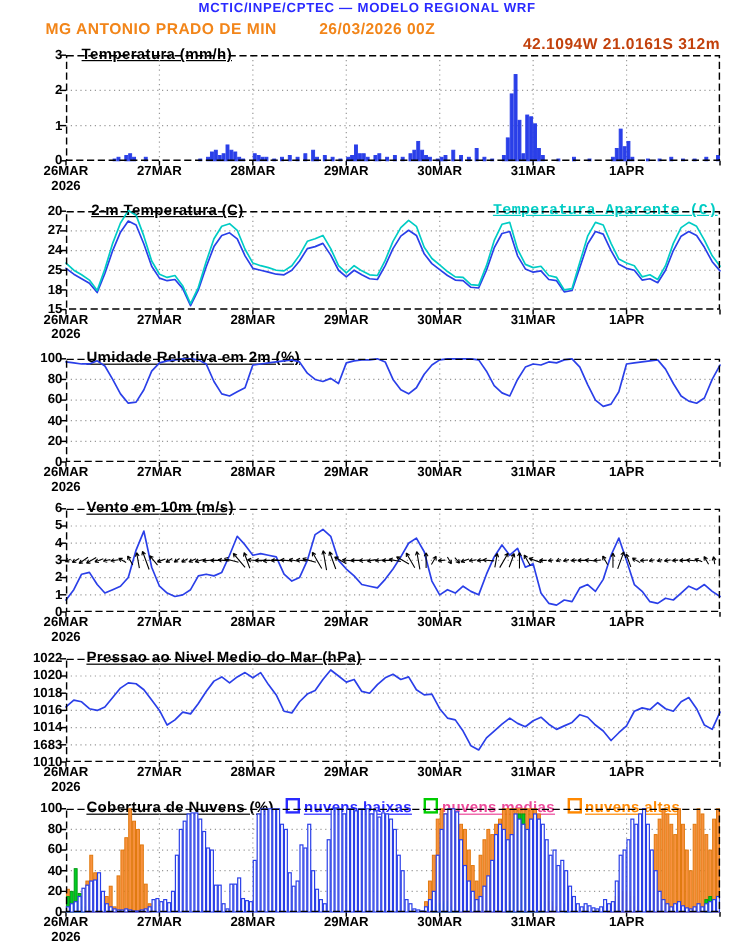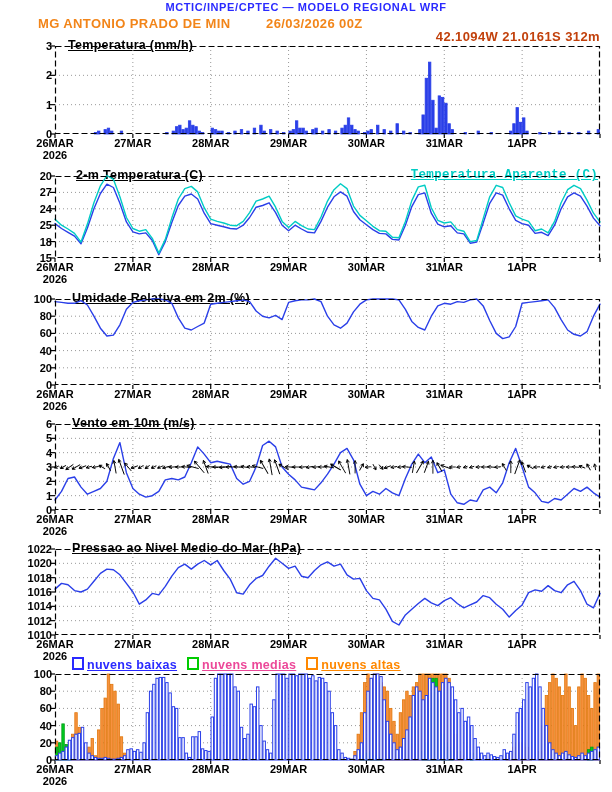--- a/index.html
+++ b/index.html
@@ -587,38 +587,39 @@
           <line x1="233.57142857142856" y1="86" x2="233.57142857142856" y2="90" stroke="#000" stroke-width="1.2"></line>
           <line x1="311.4285714285714" y1="86" x2="311.4285714285714" y2="90" stroke="#000" stroke-width="1.2"></line>
           <line x1="389.2857142857143" y1="86" x2="389.2857142857143" y2="90" stroke="#000" stroke-width="1.2"></line>
           <line x1="467.1428571428571" y1="86" x2="467.1428571428571" y2="90" stroke="#000" stroke-width="1.2"></line>
           <line x1="545" y1="86" x2="545" y2="90" stroke="#000" stroke-width="1.2"></line>
           <polyline points="0.0,40.1 6.5,34.4 13.0,35.8 19.5,41.6 26.0,43.0 32.4,40.1 38.9,32.3 45.4,24.4 51.9,20.1 58.4,20.8 64.9,25.8 71.4,34.4 77.9,43.0 84.3,55.2 90.8,50.9 97.3,44.4 103.8,45.9 110.3,37.3 116.8,27.2 123.3,18.6 129.8,15.1 136.3,20.1 142.7,15.1 149.2,11.5 155.7,15.8 162.2,11.5 168.7,21.5 175.2,30.1 181.7,43.7 188.2,45.1 194.6,35.8 201.1,29.4 207.6,26.5 214.1,17.2 220.6,9.3 227.1,14.3 233.6,19.4 240.1,17.2 246.5,27.2 253.0,28.7 259.5,21.5 266.0,15.8 272.5,12.9 279.0,17.2 285.5,15.1 292.0,25.8 298.5,30.1 304.9,29.4 311.4,41.6 317.9,49.4 324.4,50.9 330.9,60.2 337.4,72.4 343.9,76.0 350.4,65.9 356.8,60.2 363.3,54.5 369.8,49.4 376.3,53.8 382.8,56.6 389.3,51.6 395.8,48.7 402.3,54.5 408.8,58.8 415.2,55.9 421.7,53.0 428.2,46.6 434.7,48.7 441.2,55.2 447.7,60.2 454.2,68.1 460.7,61.6 467.1,55.9 473.6,43.7 480.1,40.9 486.6,42.3 493.1,36.6 499.6,41.6 506.1,43.7 512.6,35.8 519.0,32.3 525.5,41.6 532.0,55.2 538.5,58.8 545.0,44.4" fill="none" stroke="#2a3fe8" stroke-width="1.4" stroke-linejoin="round" stroke-linecap="round"></polyline>
           <rect x="0.5" y="0.5" width="544" height="85" fill="none" stroke="#000" stroke-width="1.2" stroke-dasharray="6 3"></rect>
         </svg>
       </div>
   <span class="ylab" style="top: 629px;">1010</span>
-      <span class="ylab" style="top: 614.667px;">1012</span>
+      <span class="ylab" style="top: 614.667px;">1683</span>
       <span class="ylab" style="top: 600.333px;">1014</span>
       <span class="ylab" style="top: 586px;">1016</span>
       <span class="ylab" style="top: 571.667px;">1018</span>
       <span class="ylab" style="top: 557.333px;">1020</span>
       <span class="ylab" style="top: 543px;">1022</span>
       <span class="xlab" style="left: 25px; top: 638px;">26MAR</span>
       <span class="xlab" style="left: 102.857px; top: 638px;">27MAR</span>
       <span class="xlab" style="left: 180.714px; top: 638px;">28MAR</span>
       <span class="xlab" style="left: 258.571px; top: 638px;">29MAR</span>
       <span class="xlab" style="left: 336.429px; top: 638px;">30MAR</span>
       <span class="xlab" style="left: 414.286px; top: 638px;">31MAR</span>
       <span class="xlab" style="left: 492.143px; top: 638px;">1APR</span>
       <span class="xlab" style="left: 25px; top: 650px;">2026</span>
     </section>
 
   <section class="panel">
     <div class="legend-row" style="left:72px;top:656px">
+      <h2 class="ptitle" style="position:static">Cobertura de Nuvens (%)</h2>
       <span class="lg-item">
         <span class="lg-box" style="border-color: rgb(42, 42, 255);"></span>
         <span class="lg-label" style="color: rgb(42, 42, 255);">nuvens baixas</span>
       </span>
       <span class="lg-item">
         <span class="lg-box" style="border-color: rgb(0, 204, 0);"></span>
         <span class="lg-label" style="color: #ec4899;">nuvens medias</span>
       </span>
       <span class="lg-item">
         <span class="lg-box" style="border-color: rgb(255, 136, 0);"></span>

